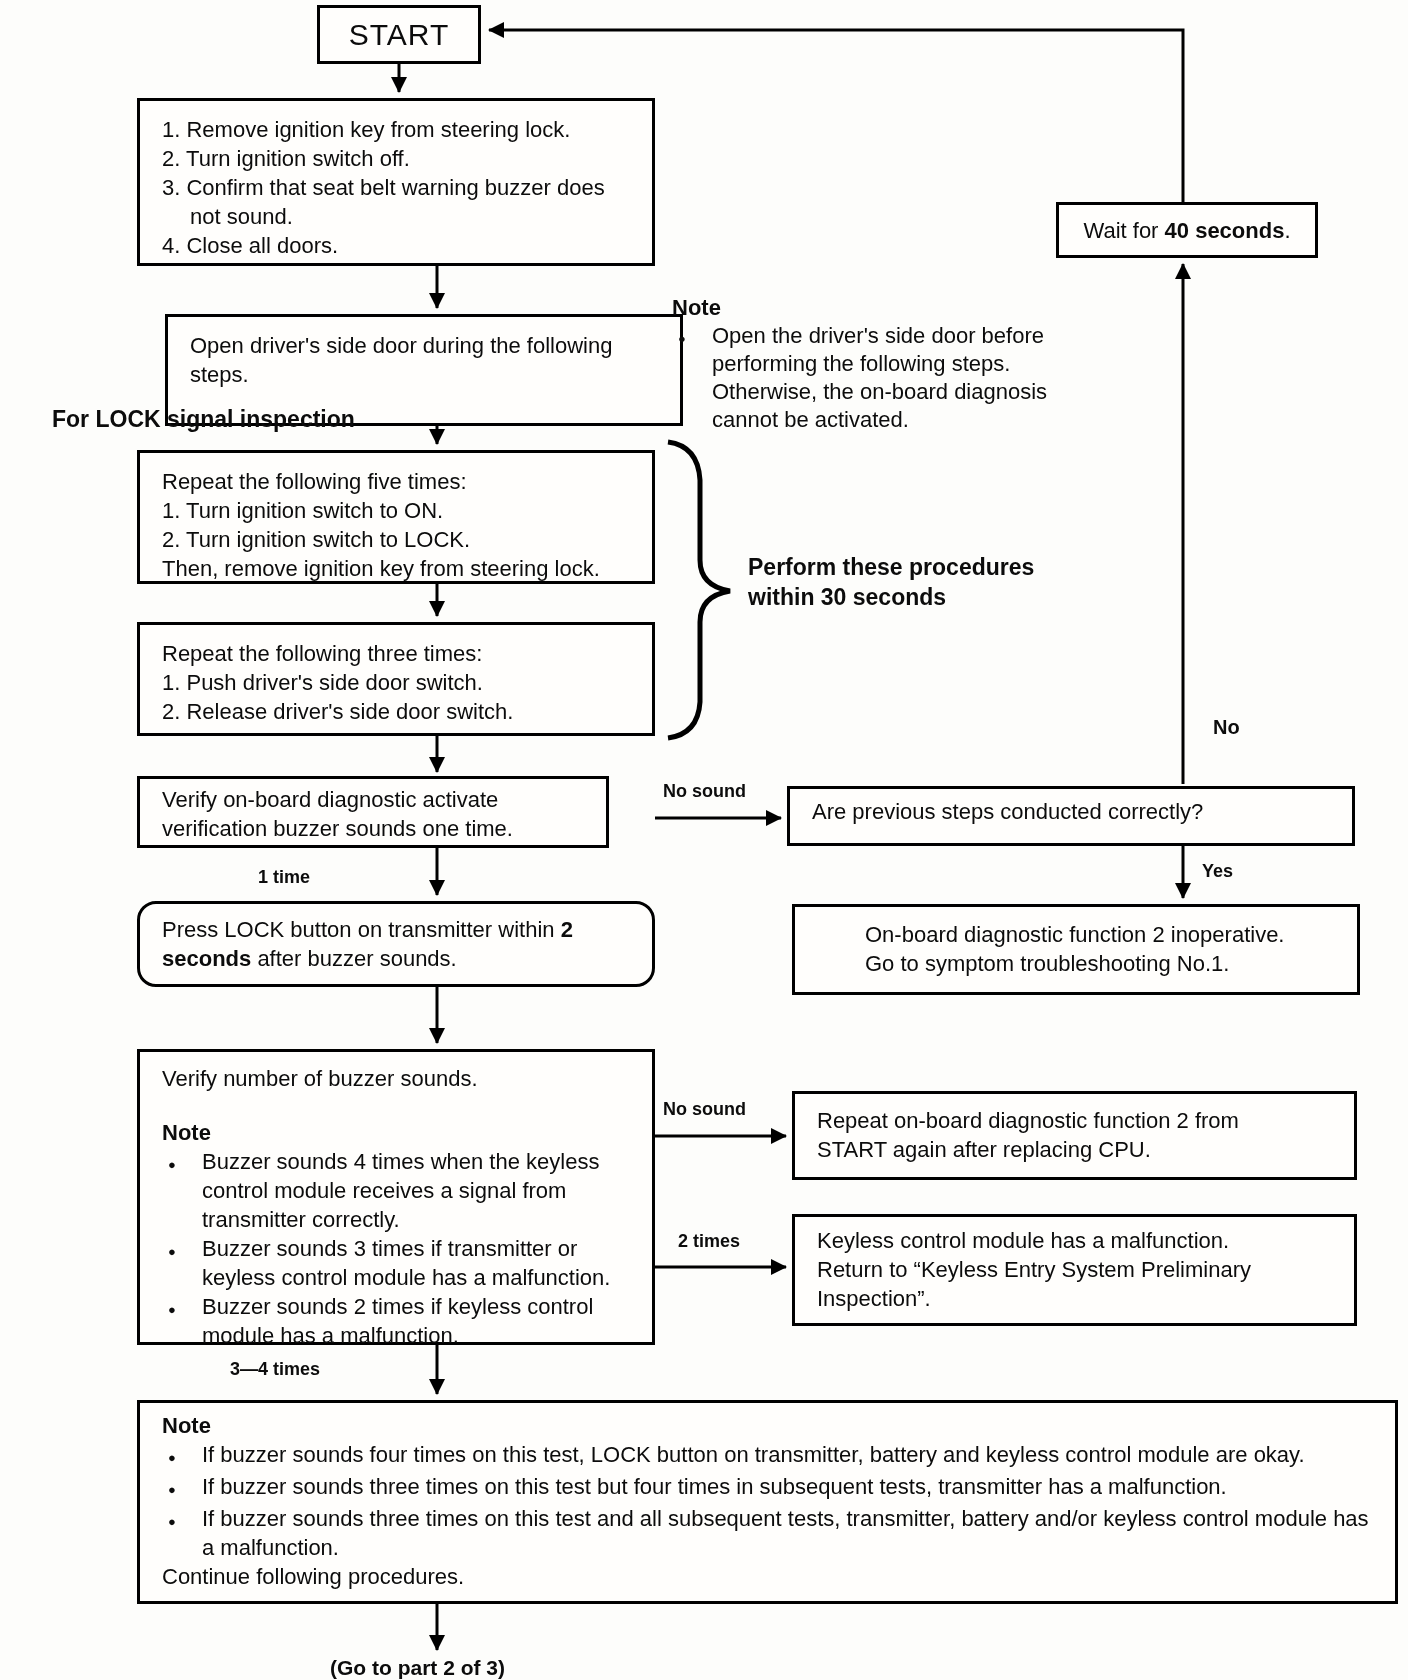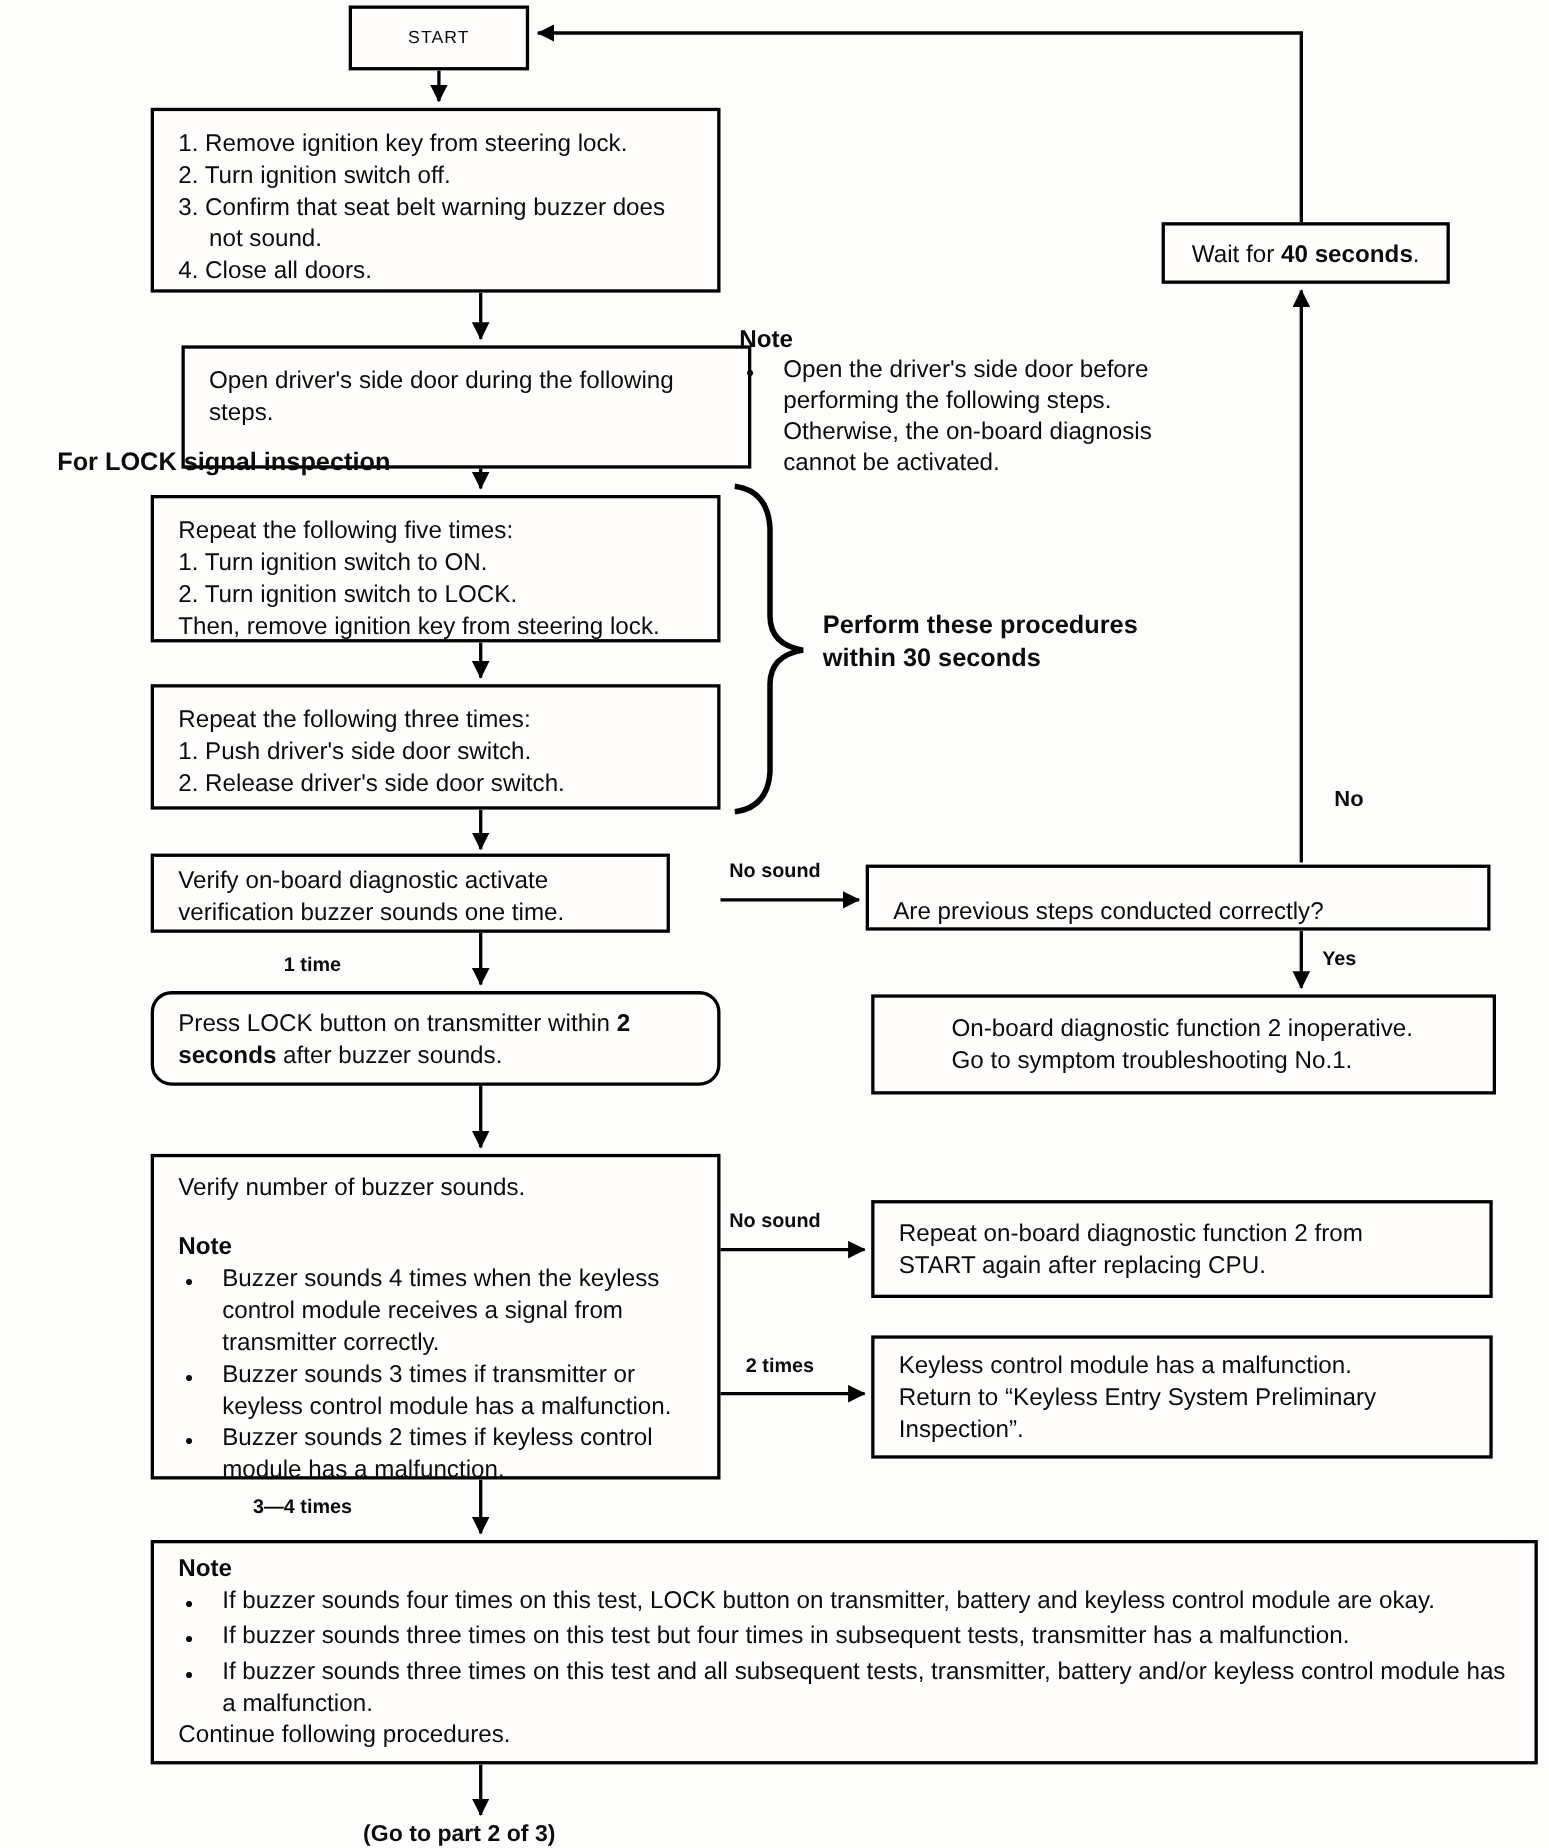--- a/index.html
+++ b/index.html
@@ -15,21 +15,21 @@
     box-sizing:border-box;font-size:22px;line-height:29px;z-index:1;
   }
   .box .pad{padding:14px 16px 10px 22px;}
   .hang{padding-left:28px;text-indent:-28px;}
   .note-title{font-weight:bold;}
   .bullet-row{display:flex;align-items:flex-start;}
   .bullet-row .dot{flex:none;width:34px;font-size:13px;padding-top:3px;text-align:left;padding-left:6px;}
   .bullet-row .btext{flex:1;}
   .lbl{position:absolute;font-weight:bold;font-size:18px;line-height:27px;z-index:2;white-space:nowrap;}
   .start-box{display:flex;align-items:center;justify-content:center;
-    font-size:16px;letter-spacing:1px;text-align:right;}
+    font-size:30px;letter-spacing:1px;text-align:right;}
   .center-txt{display:flex;align-items:center;justify-content:center;text-align:center;}
   .sidenote{position:absolute;z-index:1;font-size:22px;line-height:28px;}
   .perform{white-space:normal;width:310px;line-height:30px;font-size:23px;}
   b{font-weight:bold;}
 </style>
 </head>
 <body>
 
 <div id="stage">
 
@@ -109,21 +109,21 @@
 
   <div class="box" style="left:137px;top:776px;width:472px;height:72px;">
     <div class="pad" style="padding-top:6px;">
       <div>Verify on-board diagnostic activate verification buzzer sounds one time.</div>
     </div>
   </div>
 
   <div class="lbl" style="left:663px;top:778px;">No sound</div>
 
   <div class="box" style="left:787px;top:786px;width:568px;height:60px;">
-    <div class="pad" style="padding-top:24px;">
+    <div class="pad" style="padding-top:8px;">
       <div>Are previous steps conducted correctly?</div>
     </div>
   </div>
 
   <div class="lbl" style="left:1213px;top:714px;font-size:20px;">No</div>
   <div class="lbl" style="left:1202px;top:858px;">Yes</div>
 
   <div class="box center-txt" style="left:1056px;top:202px;width:262px;height:56px;">
     <div>
       <span>Wait for </span><b>40 seconds</b><span>.</span>

